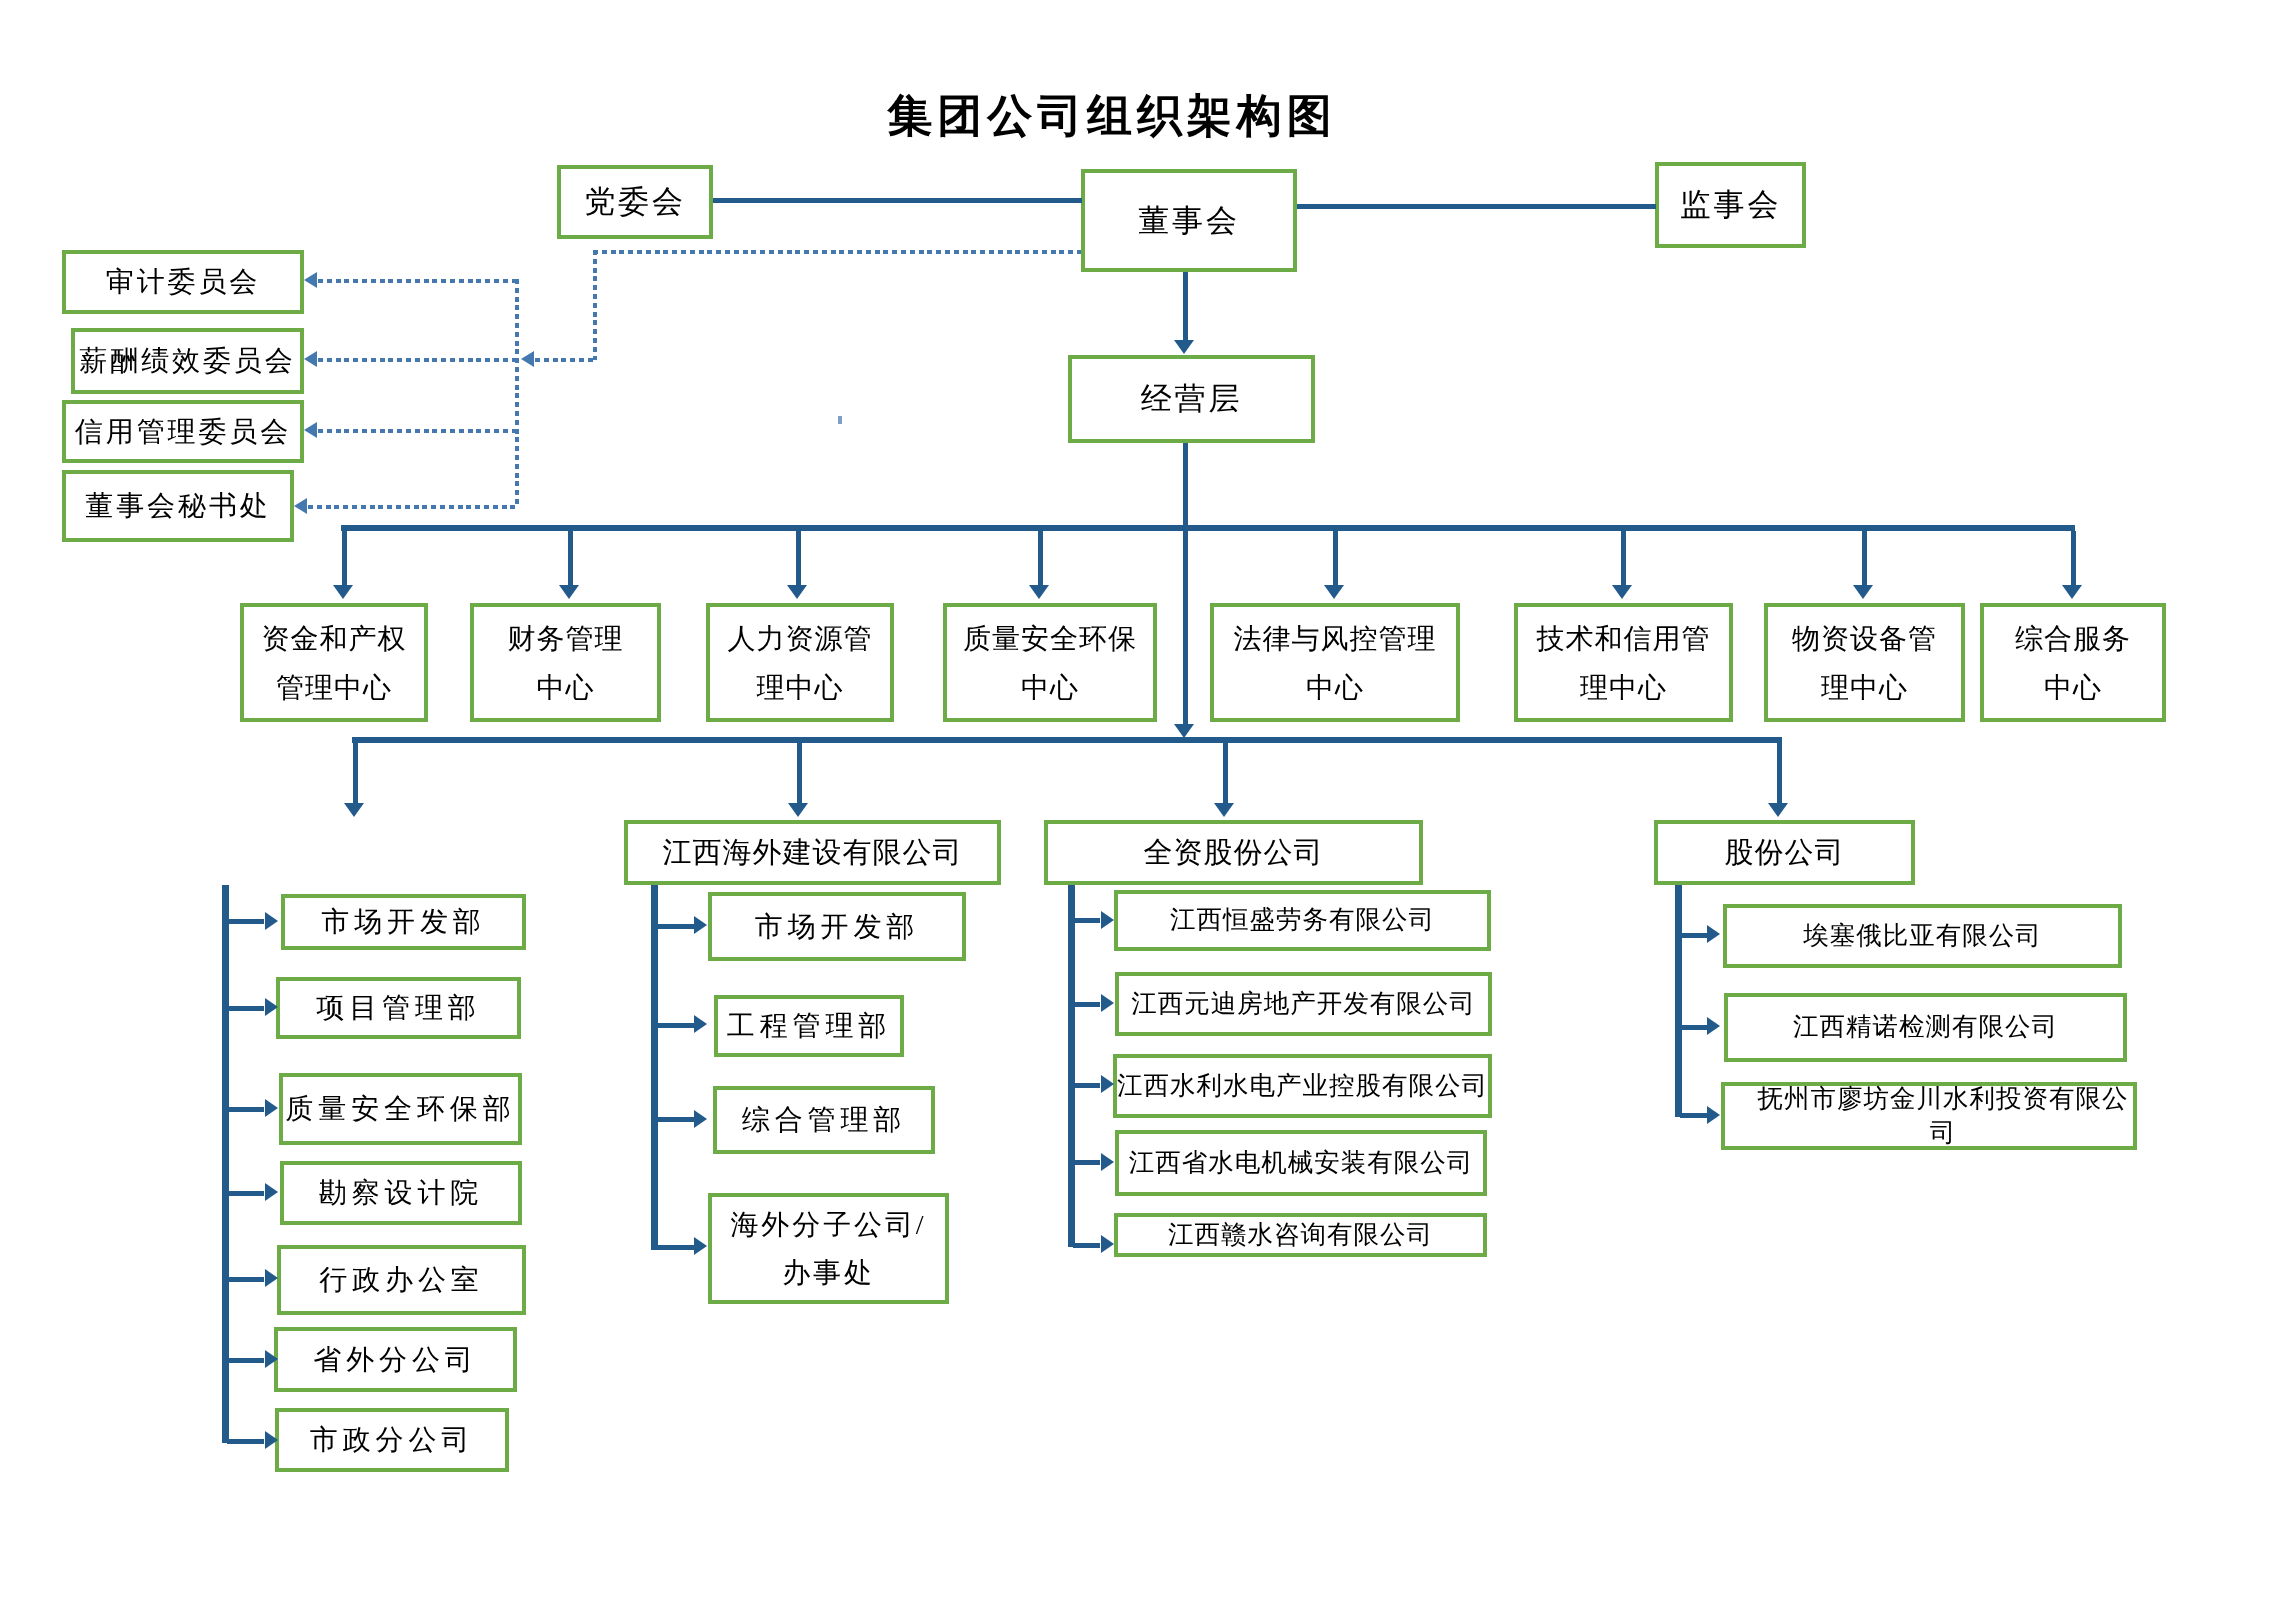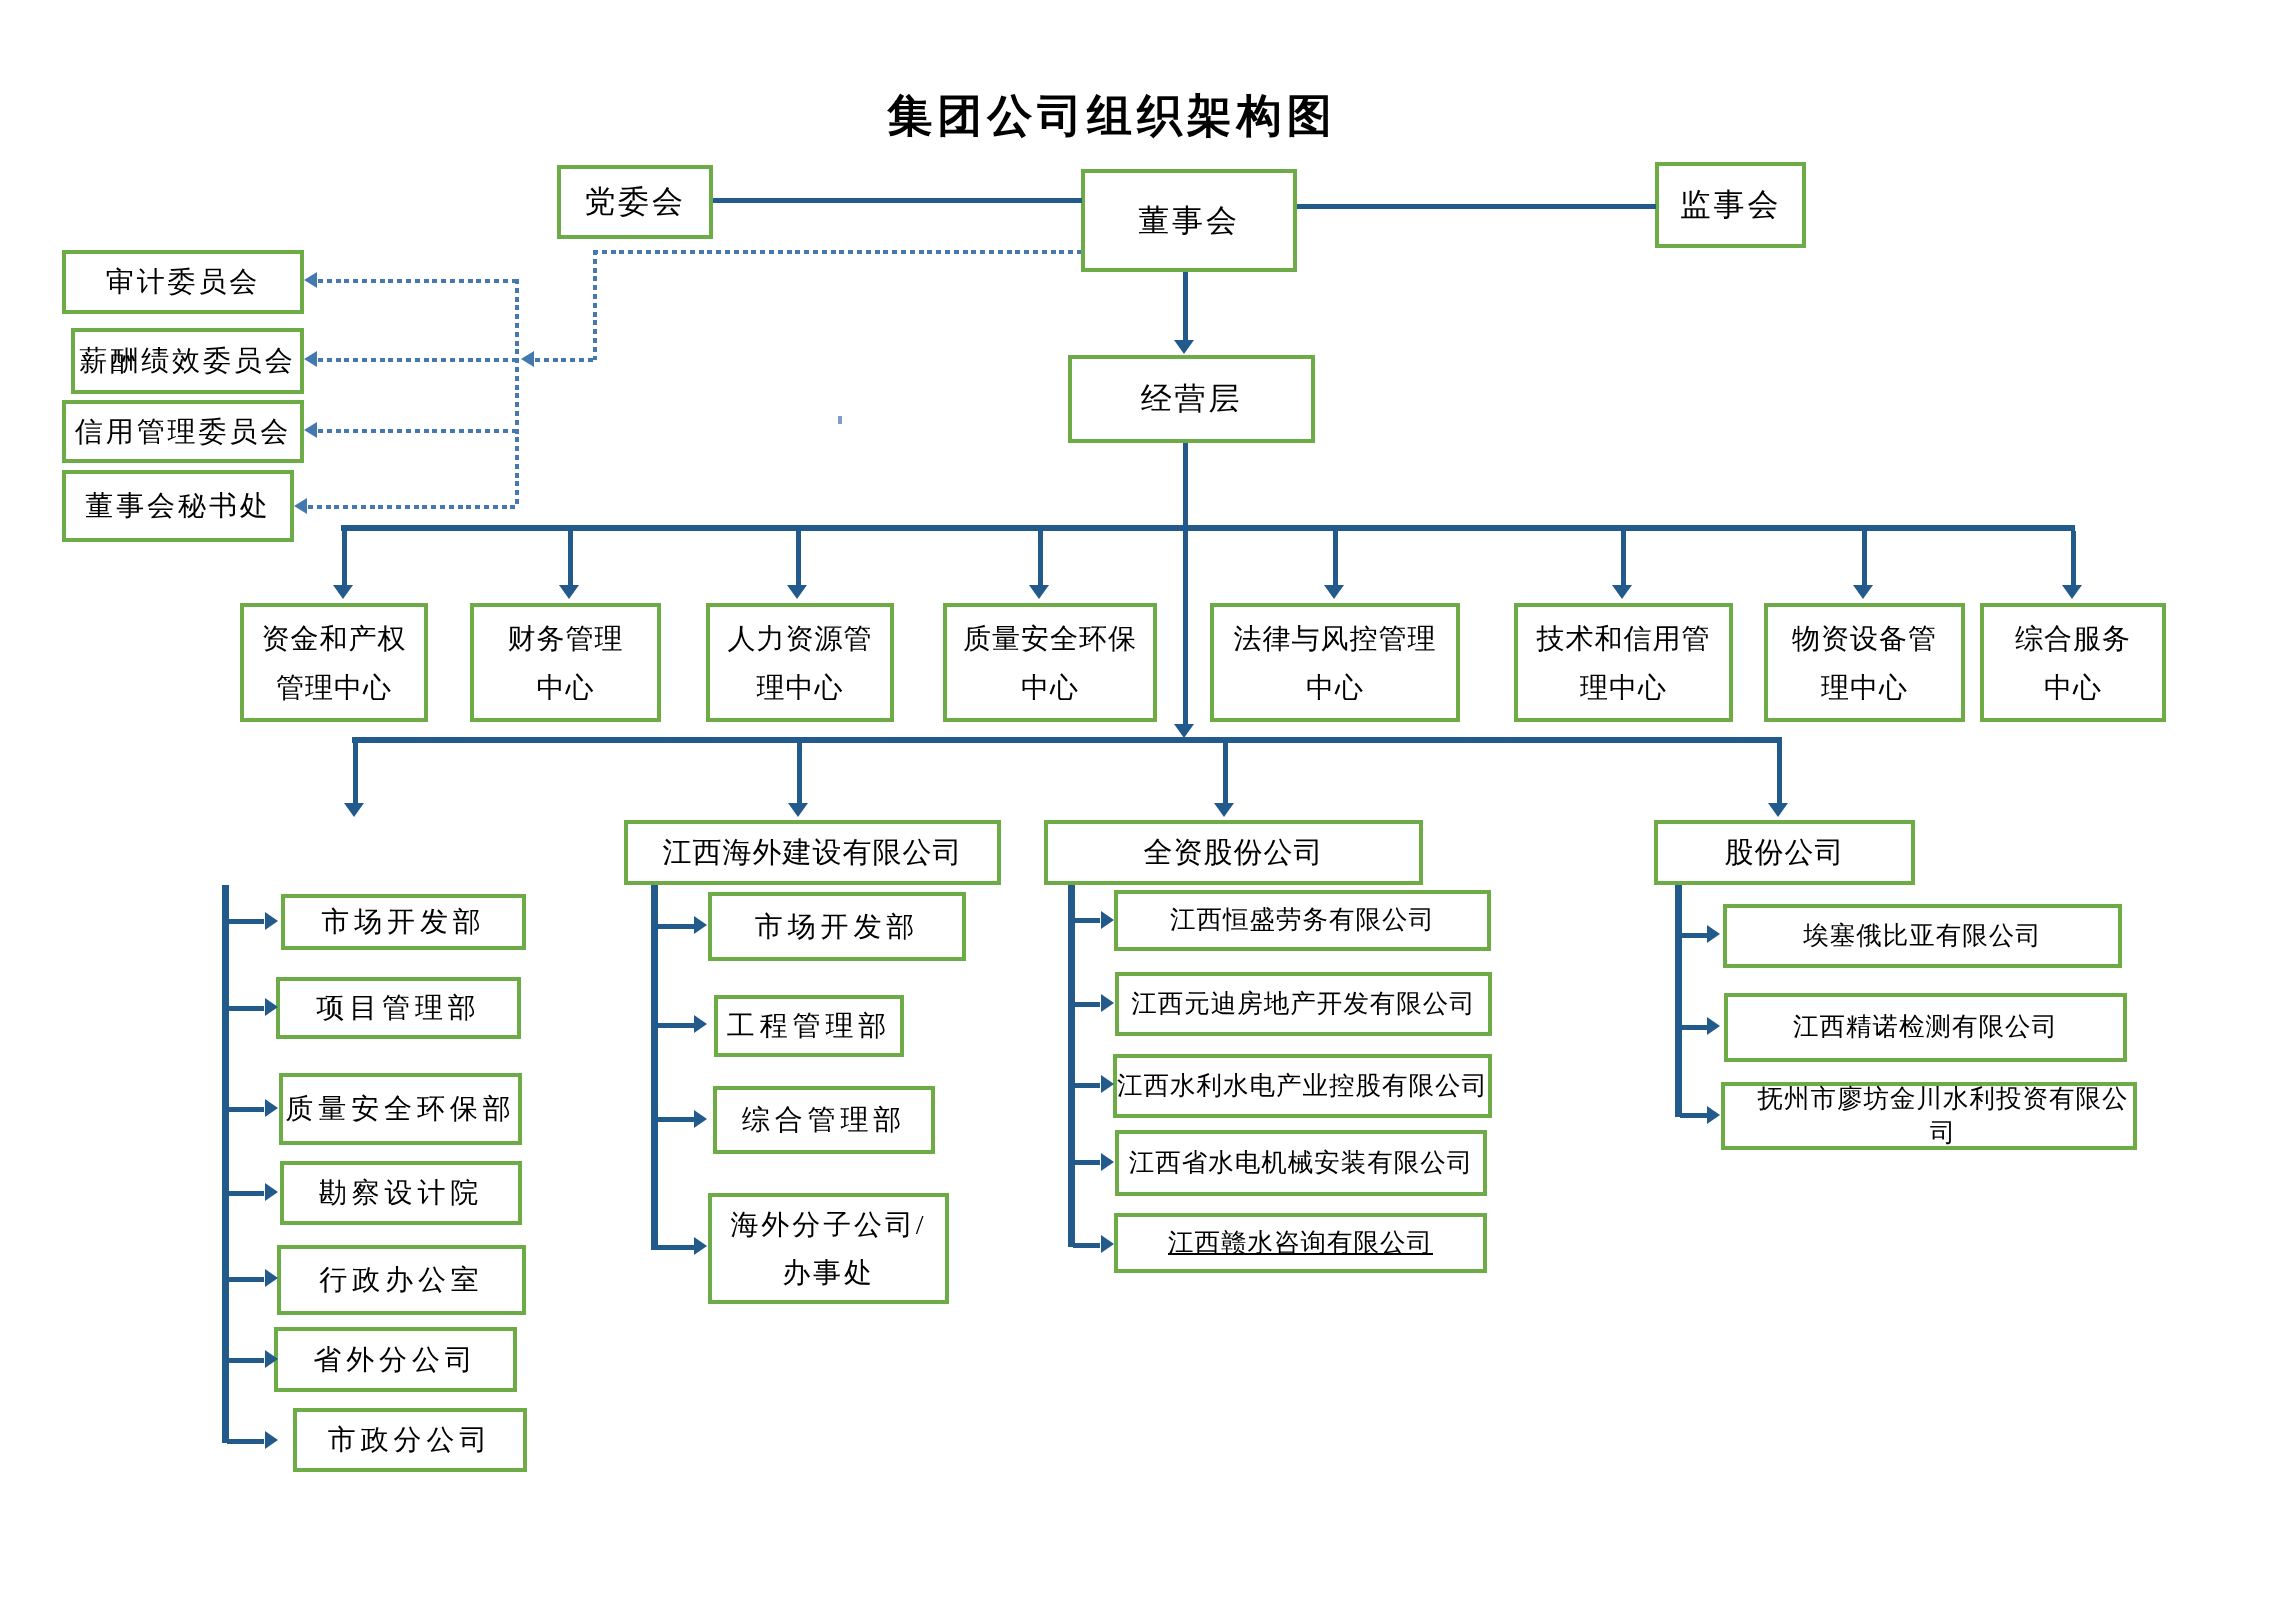--- a/index.html
+++ b/index.html
@@ -79,33 +79,33 @@
   <div class="bx f-comp" style="left:624px;top:820px;width:377px;height:65px;">江西海外建设有限公司</div>
   <div class="bx f-comp" style="left:1044px;top:820px;width:379px;height:65px;">全资股份公司</div>
   <div class="bx f-comp" style="left:1654px;top:820px;width:261px;height:65px;">股份公司</div>
 
   <div class="bx f-dept" style="left:281px;top:894px;width:245px;height:56px;">市场开发部</div>
   <div class="bx f-dept" style="left:276px;top:977px;width:245px;height:62px;">项目管理部</div>
   <div class="bx f-dept" style="left:279px;top:1073px;width:243px;height:72px;">质量安全环保部</div>
   <div class="bx f-dept" style="left:280px;top:1161px;width:242px;height:64px;">勘察设计院</div>
   <div class="bx f-dept" style="left:277px;top:1245px;width:249px;height:70px;">行政办公室</div>
   <div class="bx f-dept" style="left:274px;top:1327px;width:243px;height:65px;">省外分公司</div>
-  <div class="bx f-dept" style="left:275px;top:1408px;width:234px;height:64px;margin-left:18px;">市政分公司</div>
+  <div class="bx f-dept" style="left:275px;top:1408px;width:234px;height:64px;">市政分公司</div>
 
   <div class="bx f-dept" style="left:708px;top:892px;width:258px;height:69px;">市场开发部</div>
   <div class="bx f-dept" style="left:714px;top:995px;width:190px;height:62px;">工程管理部</div>
   <div class="bx f-dept" style="left:713px;top:1086px;width:222px;height:68px;">综合管理部</div>
   <div class="bx f-ovs" style="left:708px;top:1193px;width:241px;height:111px;">海外分子公司/
 办事处</div>
 
   <div class="bx f-sub" style="left:1114px;top:890px;width:377px;height:61px;">江西恒盛劳务有限公司</div>
   <div class="bx f-sub" style="left:1115px;top:972px;width:377px;height:64px;">江西元迪房地产开发有限公司</div>
   <div class="bx f-sub" style="left:1113px;top:1054px;width:379px;height:64px;">江西水利水电产业控股有限公司</div>
   <div class="bx f-sub" style="left:1115px;top:1130px;width:372px;height:66px;">江西省水电机械安装有限公司</div>
-  <div class="bx f-sub" style="left:1114px;top:1213px;width:373px;height:60px;text-decoration:underline;">江西赣水咨询有限公司</div>
+  <div class="bx f-sub" style="left:1114px;top:1213px;width:373px;height:44px;">江西赣水咨询有限公司</div>
 
   <div class="bx f-sub" style="left:1723px;top:904px;width:399px;height:64px;">埃塞俄比亚有限公司</div>
   <div class="bx f-sub" style="left:1724px;top:993px;width:403px;height:69px;">江西精诺检测有限公司</div>
   <div class="bx f-sub" style="left:1721px;top:1082px;width:416px;height:68px;padding-left:28px;">抚州市廖坊金川水利投资有限公司</div>
 
   <div class="hl" style="left:713px;top:198px;width:369px;"></div>
   <div class="hl" style="left:1297px;top:204px;width:359px;"></div>
 
   <div class="vl" style="left:1183px;top:272px;height:70px;"></div>
   <div class="ah-down" style="left:1174px;top:340px;"></div>

